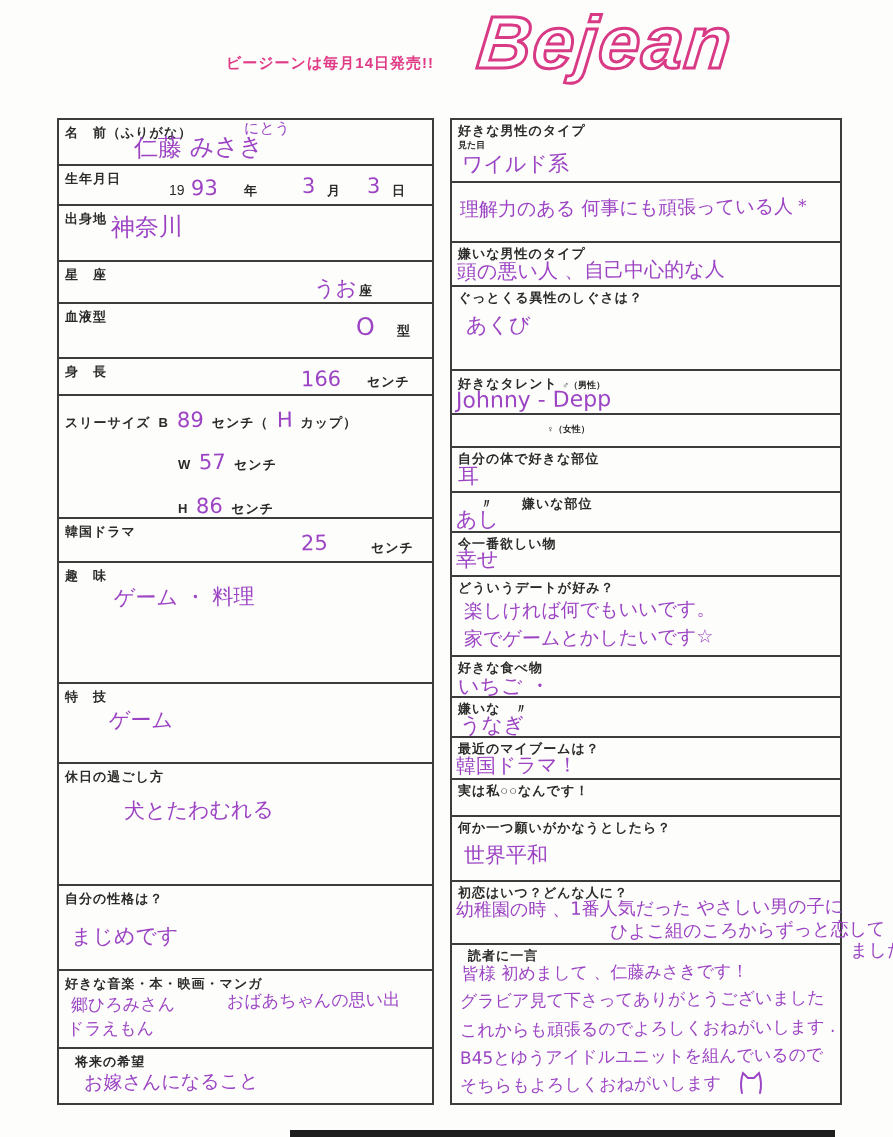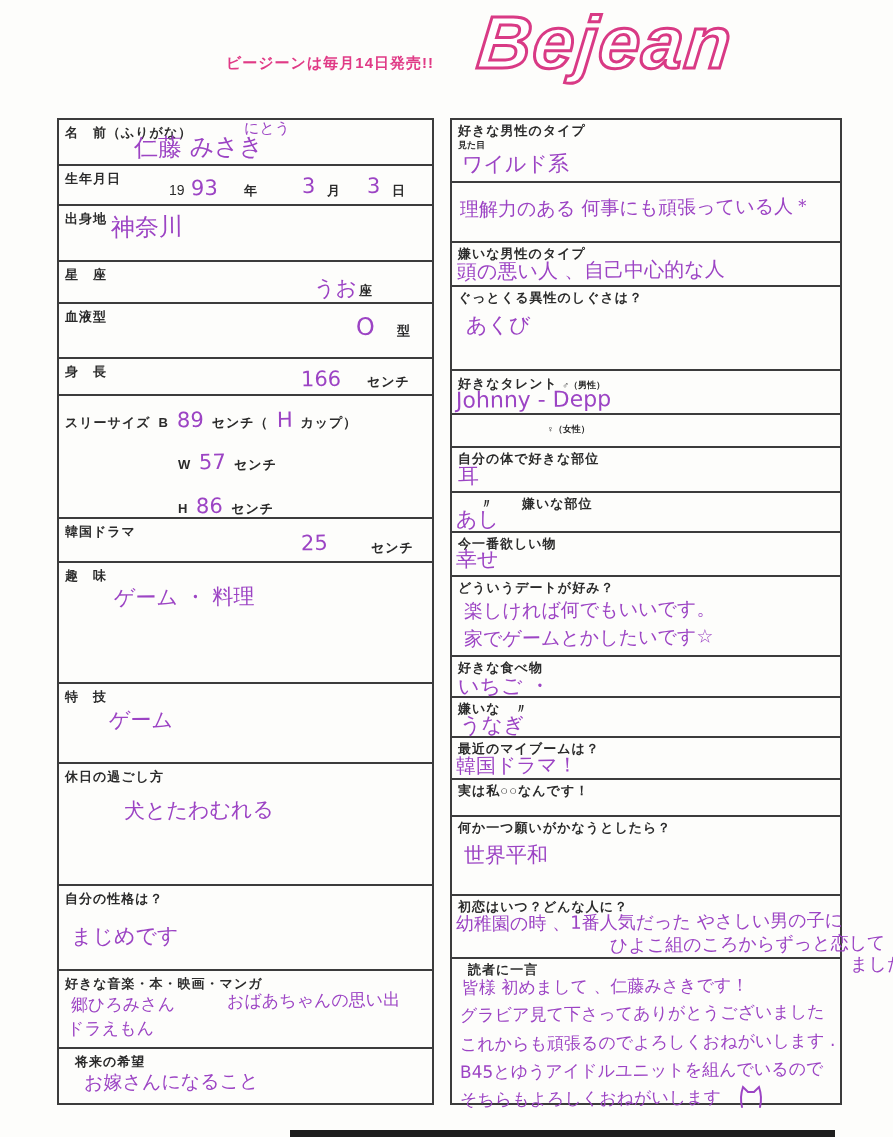--- a/index.html
+++ b/index.html
@@ -255,21 +255,21 @@
   <div class="cell" style="height:42px">
     <div class="label">最近のマイブームは？</div>
     <span class="hw abs" style="left:4px;top:16px;font-size:20px">韓国ドラマ！</span>
   </div>
 
   <div class="cell" style="height:37px">
     <div class="label">実は私○○なんです！</div>
     <span class="hw abs" style="left:8px;top:18px"></span>
   </div>
 
-  <div class="cell" style="height:79px">
+  <div class="cell" style="height:65px">
     <div class="label">何か一つ願いがかなうとしたら？</div>
     <span class="hw abs" style="left:12px;top:26px">世界平和</span>
   </div>
 
   <div class="cell" style="height:63px">
     <div class="label">初恋はいつ？どんな人に？</div>
     <span class="hw abs" style="left:4px;top:16px;font-size:18px">幼稚園の時 、1番人気だった やさしい男の子に</span>
     <span class="hw abs" style="left:158px;top:38px;font-size:18px">ひよこ組のころからずっと恋して</span>
     <span class="hw abs" style="left:398px;top:58px;font-size:18px">ました</span>
   </div>

